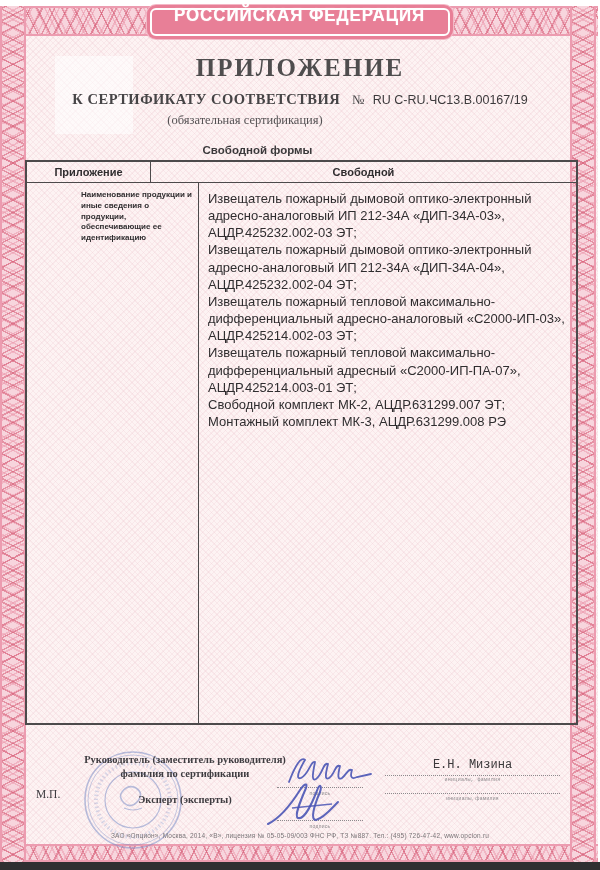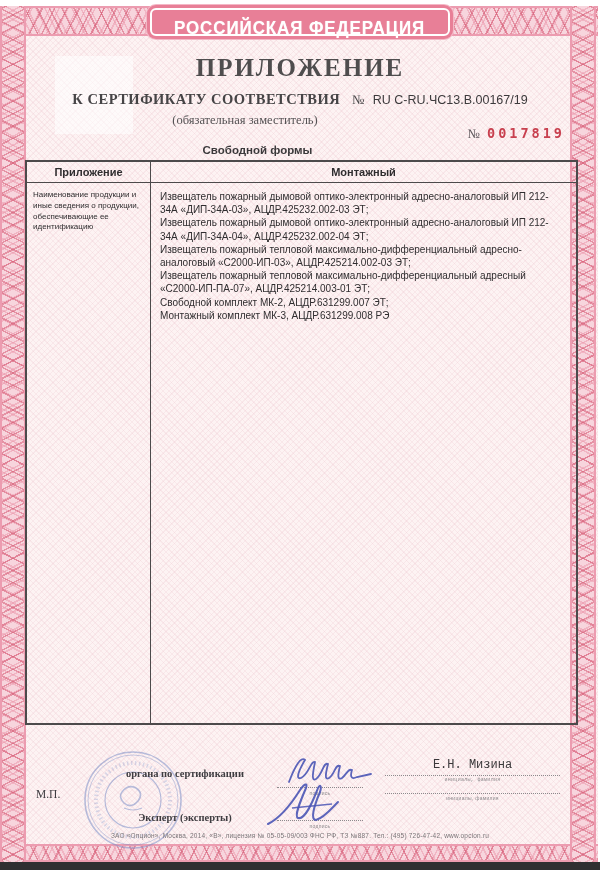--- a/index.html
+++ b/index.html
@@ -36,21 +36,21 @@
       repeating-linear-gradient(-27deg, rgba(235,150,170,0.5) 3px 4.5px, transparent 4.5px 11px);
     border-left:2px solid #ec9cb0; border-right:2px solid #ec9cb0; }
   .strip-left { left:0; }
   .strip-right { left:570px; }
 
   .bottom-dark { position:absolute; left:0; top:862px; width:600px; height:8px; background:#2f2f31; }
 
   
   .banner { position:absolute; left:147px; top:5px; width:306px; height:34px;
     background:#e8ižce; background:#e87f97; border-radius:9px;
-    display:flex; align-items:flex-end; justify-content:center;
+    display:flex; align-items:flex-start; justify-content:center;
     box-shadow:0 0 0 1px #f3b8c6; }
   .banner::before { content:""; position:absolute; inset:3px; border:2px solid #ffffff;
     border-radius:6px; pointer-events:none; }
   .banner-text { color:#ffffff; font-weight:bold; font-size:18px; letter-spacing:1px;
     transform:scaleX(0.94); white-space:nowrap;
     text-shadow:0 0 1px rgba(255,255,255,0.6); }
 
   
   .doc-title { position:absolute; left:0; top:54px; width:600px; text-align:center;
     font-family:"Liberation Serif", serif; font-weight:bold; font-size:25px;
@@ -73,32 +73,32 @@
 
   
   .cert-table { position:absolute; left:25px; top:160px; width:553px; height:565px;
     border:2px solid #4c4a4b; }
   .t-header { display:flex; height:21px; border-bottom:1.5px solid #4c4a4b; }
   .t-body { display:flex; height:calc(100% - 21px); }
   .col-appendix { width:124px; border-right:1.5px solid #4c4a4b; }
   .col-desc { flex:1; }
   .t-header .col-appendix, .t-header .col-desc { display:flex; align-items:center;
     justify-content:center; font-weight:bold; font-size:11px; color:#2f2d2f; }
-  .cell-appendix { padding:7px 5px 0 6px; font-weight:normal; font-size:8px;
-    line-height:1.35; color:#2f2d2f; }
-  .cell-desc { padding:7px 10px 0 9px; font-size:10px; line-height:1.32; color:#2f2d2f; }
+  .cell-appendix { padding:7px 5px 0 6px; font-weight:bold; font-size:8px;
+    line-height:1.35; color:#2f2d2f;margin-left:48px; }
+  .cell-desc { padding:7px 10px 0 9px; font-size:13px; line-height:1.32; color:#2f2d2f; }
   .desc-line { margin:0; }
 
   
   .sig-block { position:absolute; left:0; top:740px; width:600px; height:100px;
     font-family:"Liberation Serif", serif; color:#3e3c40; }
   .mp-label { position:absolute; left:36px; top:48px; font-weight:normal; font-size:11.5px; }
   .head-label { position:absolute; left:55px; top:13px; width:260px; text-align:center;
     font-weight:bold; font-size:10.5px; line-height:1.3; }
-  .expert-label { position:absolute; left:95px; top:72px; width:180px; text-align:center;
+  .expert-label { position:absolute; left:95px; top:54px; width:180px; text-align:center;
     font-weight:bold; font-size:10.5px; }
   .stamp { position:absolute; left:78px; top:0px; opacity:0.55; }
   .sig-line { position:absolute; border-bottom:1px dotted #8d8a8d; width:86px; height:1px; }
   .sig-line-1 { left:277px; top:47px; }
   .sig-line-2 { left:277px; top:80px; }
   .sig-caption { position:absolute; font-family:"Liberation Sans", sans-serif;
     font-size:5px; color:#8d8a8d; letter-spacing:0.3px; text-align:center; width:86px; }
   .cap-1 { left:277px; top:50px; }
   .cap-2 { left:277px; top:83px; }
   .name-block { position:absolute; left:385px; width:175px; text-align:center;
@@ -132,32 +132,29 @@
   <div class="banner">
     <span class="banner-text">РОССИЙСКАЯ ФЕДЕРАЦИЯ</span>
   </div>
 
   <div class="doc-title">ПРИЛОЖЕНИЕ</div>
 
   <div class="cert-line">
     <span class="serif-part">К СЕРТИФИКАТУ СООТВЕТСТВИЯ</span><span class="no-sign">№</span><span class="cert-no">RU C-RU.ЧС13.В.00167/19</span>
   </div>
 
-  <div class="mandatory">(обязательная заместитель)</div>
-
-  <div class="blank-no">
-    <span class="no-sign">№</span><span class="digits">0017819</span>
-  </div>
+  <div class="mandatory">(обязательная сертификация)</div>
+
 
   <div class="form-type">Свободной формы</div>
 
   <div class="cert-table">
     <div class="t-header">
       <div class="col-appendix">Приложение</div>
-      <div class="col-desc">Монтажный</div>
+      <div class="col-desc">Свободной</div>
     </div>
     <div class="t-body">
       <div class="col-appendix cell-appendix">Наименование продукции и иные сведения о продукции, обеспечивающие ее идентификацию</div>
       <div class="col-desc cell-desc">
         <p class="desc-line">Извещатель пожарный дымовой оптико-электронный адресно-аналоговый ИП 212-34А «ДИП-34А-03», АЦДР.425232.002-03 ЭТ;</p>
         <p class="desc-line">Извещатель пожарный дымовой оптико-электронный адресно-аналоговый ИП 212-34А «ДИП-34А-04», АЦДР.425232.002-04 ЭТ;</p>
         <p class="desc-line">Извещатель пожарный тепловой максимально-дифференциальный адресно-аналоговый «С2000-ИП-03», АЦДР.425214.002-03 ЭТ;</p>
         <p class="desc-line">Извещатель пожарный тепловой максимально-дифференциальный адресный «С2000-ИП-ПА-07», АЦДР.425214.003-01 ЭТ;</p>
         <p class="desc-line">Свободной комплект МК-2, АЦДР.631299.007 ЭТ;</p>
         <p class="desc-line">Монтажный комплект МК-3, АЦДР.631299.008 РЭ</p>
@@ -172,22 +169,22 @@
       <circle cx="55" cy="60" r="45" fill="none" stroke="#7e90c8" stroke-width="0.8"></circle>
       <circle cx="55" cy="60" r="28" fill="none" stroke="#7e90c8" stroke-width="1.2"></circle>
       <circle cx="55" cy="60" r="37" fill="none" stroke="#7e90c8" stroke-width="4" stroke-dasharray="1.5 2.5" opacity="0.55"></circle>
       <path d="M44 52 q6 -8 14 -4 q8 5 2 13 q-7 8 -14 2 q-6 -6 -2 -11" fill="none" stroke="#7e90c8" stroke-width="1.6"></path>
       <path d="M46 68 q9 4 18 0" fill="none" stroke="#7e90c8" stroke-width="1.2"></path>
     </svg>
 
     <div class="mp-label">М.П.</div>
 
     <div class="head-label">
-      <br>
-      <span>органа по сертификации</span>
+      <span>Руководитель (заместитель руководителя)</span><br>
+      <span>фамилия по сертификации</span>
     </div>
 
     <div class="expert-label">Эксперт (эксперты)</div>
 
     <div class="sig-line sig-line-1"></div>
     <div class="sig-caption cap-1">подпись</div>
     <div class="sig-line sig-line-2"></div>
     <div class="sig-caption cap-2">подпись</div>
 
     <svg class="handsig handsig-1" width="95" height="42" viewBox="0 0 95 42">

